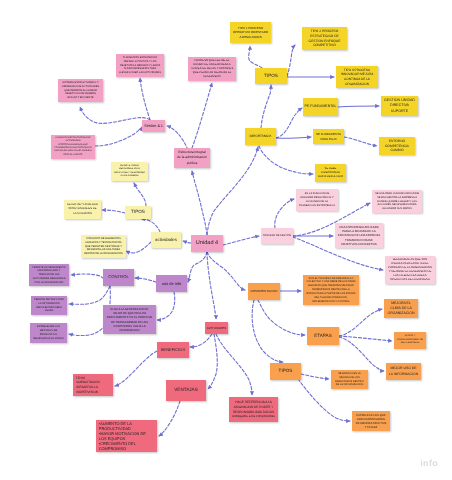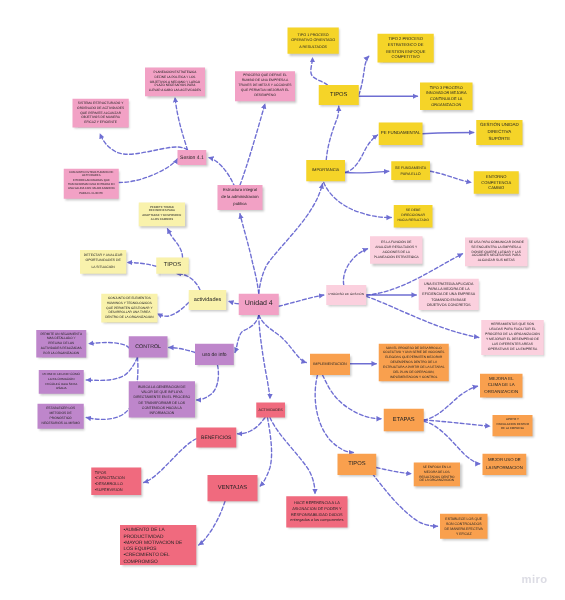--- a/index.html
+++ b/index.html
@@ -222,14 +222,14 @@
       <div class="note" style="left: 386px; top: 363px; width: 35px; height: 17px; background: rgb(249, 160, 78); font-size: 3.44px;">
         <span>MEJOR USO DE LA INFORMACION</span>
       </div>
       <div class="note" style="left: 331px; top: 370px; width: 37px; height: 19px; background: rgb(249, 160, 78); font-size: 2.56px;">
         <span>SE ENFOCA EN LA MEJORA DE LOS RESULTADOS DENTRO DE LA ORGANIZACION</span>
       </div>
       <div class="note" style="left: 352px; top: 411px; width: 38px; height: 20px; background: rgb(249, 160, 78); font-size: 2.8px;">
         <span>ESTABLECE LOS QUE SON CONTROLADOS DE MANERA EFECTIVA Y EFICAZ</span>
       </div>
     </div>
-  <div class="wm">miro</div>
+  <div class="wm">info</div>
 </div>
 
 </body></html>

